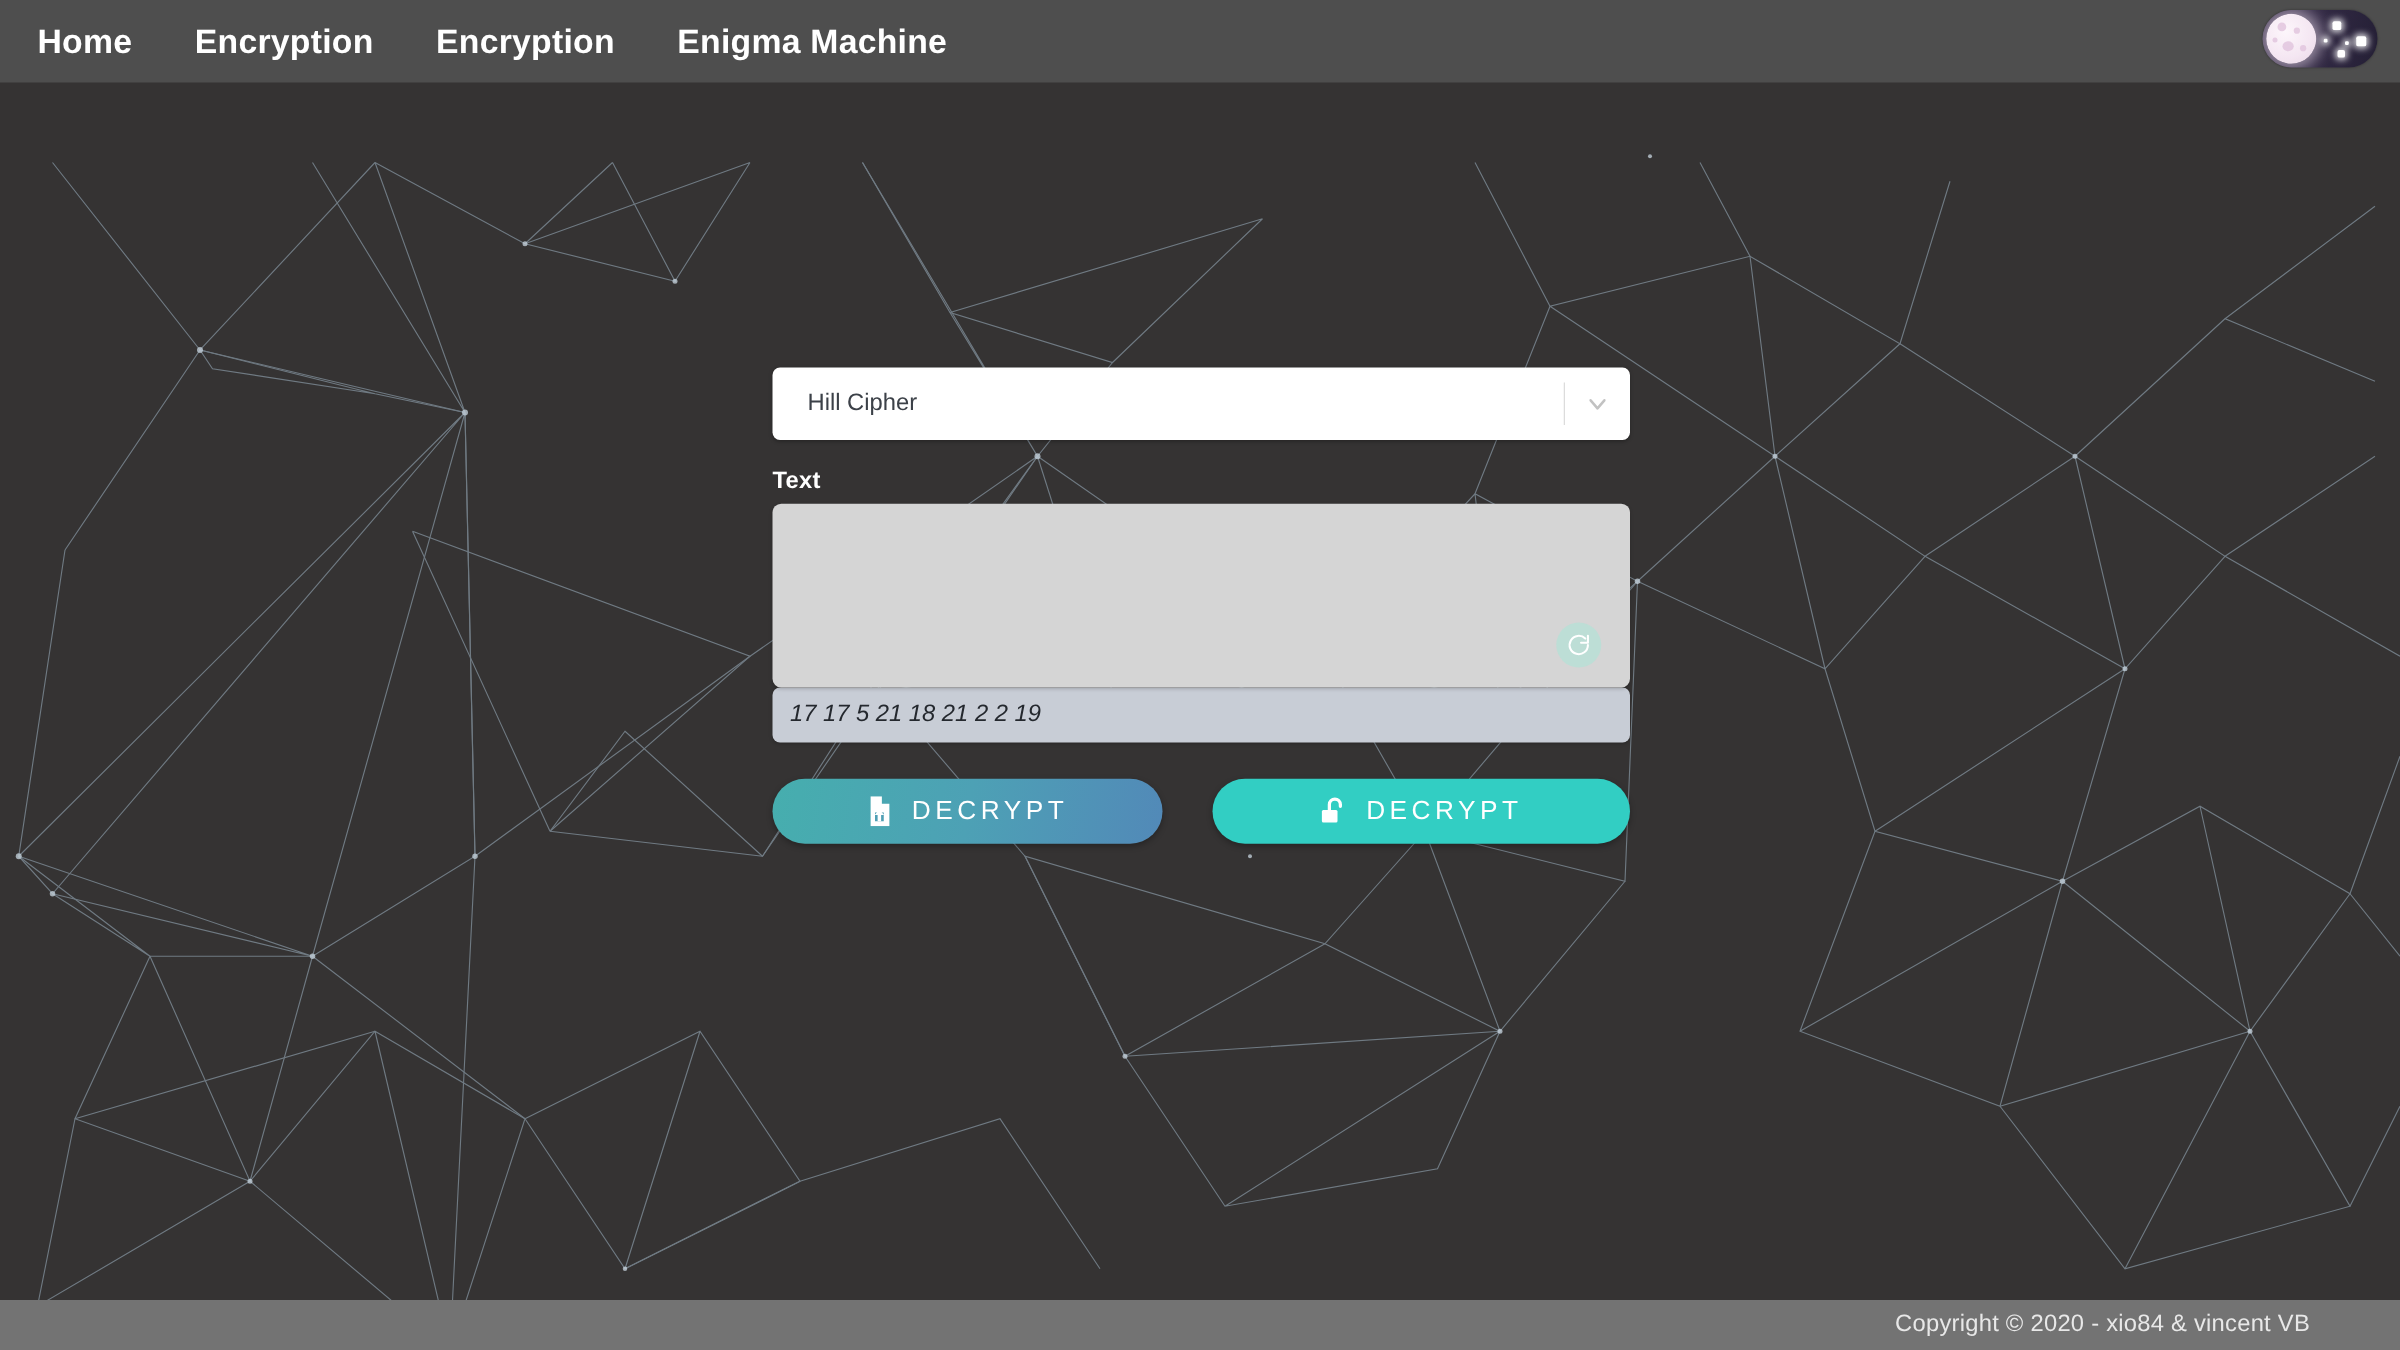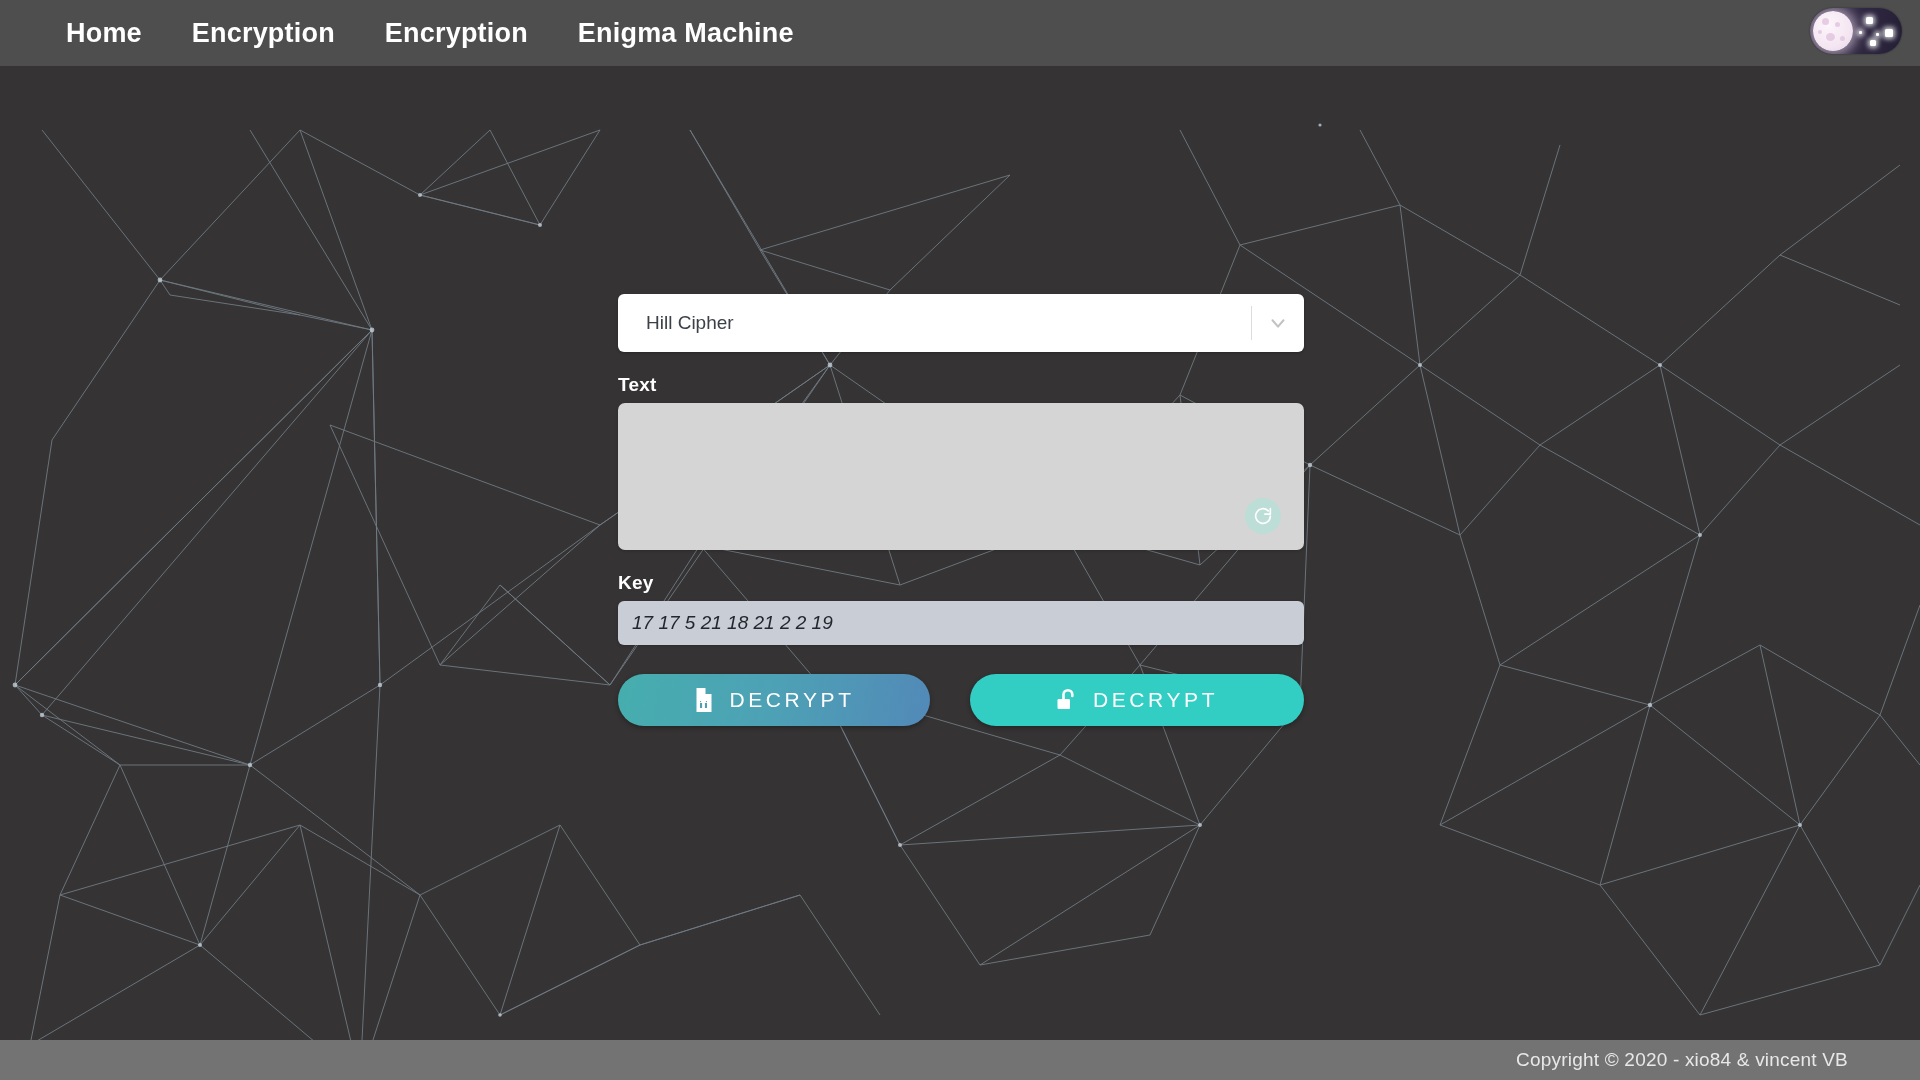--- a/index.html
+++ b/index.html
@@ -28,21 +28,20 @@
 
   
   #navbar {
     position: absolute;
     left: 0; top: 0;
     width: 1920px; height: 66px;
     background: #4e4e4e;
     z-index: 10;
     display: flex;
     align-items: center;
-    padding-left: 36px;
   }
   .nav-links {
     display: flex;
     align-items: center;
     margin-left: 30px;
   }
   .nav-link {
     color: #ffffff;
     font-size: 27px;
     font-weight: bold;
@@ -365,21 +364,20 @@
     <div class="field-label">Text</div>
     <div class="textarea-box">
       <div class="refresh-badge">
         <svg width="22" height="22" viewBox="0 0 24 24" fill="none" stroke="#ffffff" stroke-width="1.8" stroke-linecap="round" stroke-linejoin="round">
           <path d="M20 12a8 8 0 1 1-2.3-5.6"></path>
           <polyline points="20 4 20 10 14 10"></polyline>
         </svg>
       </div>
     </div>
 
-    <div class="field-label">Key</div>
     <div class="key-box">
       <span class="key-value">17 17 5 21 18 21 2 2 19</span>
     </div>
 
     <div class="btn-row">
       <button class="btn" id="btn-upload">
         <span class="btn-icon">
           <svg width="21" height="24" viewBox="0 0 20 24" fill="#ffffff">
             <path d="M3 0 h9 l6 6 v18 H3 Z M12 0 v6 h6 Z"></path>
             <rect x="6.5" y="13" width="7" height="7" fill="#4f9fb4"></rect>

